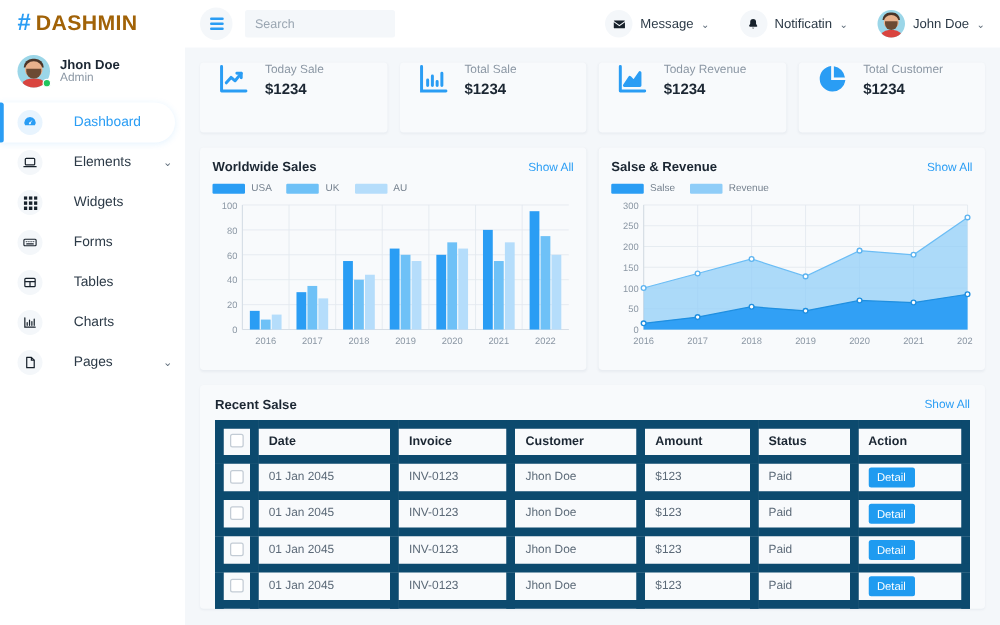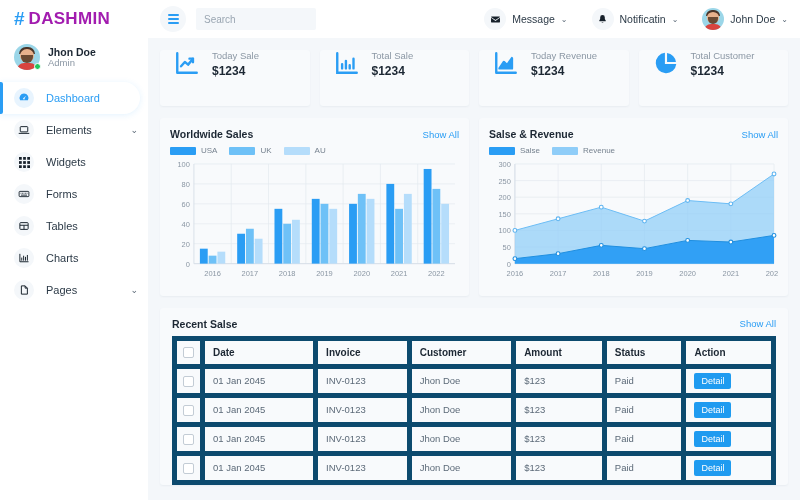--- a/index.html
+++ b/index.html
@@ -16,21 +16,21 @@
     width: 148px; height: 500px; flex: 0 0 148px;
     background: #ffffff;
     display: flex; flex-direction: column;
     overflow: hidden;
   }
   .brand {
     height: 38px; display: flex; align-items: center;
     padding-left: 14px; gap: 5px;
   }
   .brand-hash { color: #2a9df4; font-size: 19px; font-weight: bold; letter-spacing: -1px; }
-  .brand-text { color: #a21caf; font-size: 17px; font-weight: bold; letter-spacing: .3px; }
+  .brand-text { color: #a16207; font-size: 17px; font-weight: bold; letter-spacing: .3px; }
 
   .profile {
     display: flex; align-items: center; gap: 8px;
     padding: 6px 0 10px 14px;
   }
   .avatar-wrap { position: relative; width: 26px; height: 26px; flex:0 0 26px; }
   .avatar {
     width: 26px; height: 26px; border-radius: 50%;
     background: #9bd6e8; overflow: hidden; position: relative;
   }
@@ -42,21 +42,21 @@
     position:absolute; right:-1px; bottom:0px; width:7px; height:7px;
     border-radius:50%; background:#22c55e; border:1.5px solid #fff;
   }
   .profile-meta { line-height: 1.15; }
   .profile-name { font-size: 10.5px; font-weight: bold; color: #1c2733; }
   .profile-role { font-size: 9.5px; color: #8b97a4; }
 
   .nav { display:flex; flex-direction: column; gap: 0px; margin-top: 2px; }
   .nav-item {
     position: relative; height: 32px;
-    display: flex; align-items: center; gap: 12px;
+    display: flex; align-items: center; gap: 25px;
     padding-left: 14px; padding-right: 10px;
     font-size: 11px; color: #2c3a47; cursor: pointer;
   }
   .nav-item .nav-ico {
     width: 20px; height: 20px; flex:0 0 20px; border-radius: 50%;
     background: #f4f7fa; display:flex; align-items:center; justify-content:center;
     color: #17212b;
   }
   .nav-item .nav-ico svg { display:block; }
   .nav-label { flex: 1 1 auto; }
@@ -137,21 +137,21 @@
   .legend-swatch { width: 26px; height: 8px; border-radius:1px; }
   .legend-text { font-size: 8px; color:#76828f; }
 
   .chart-area { position: relative; }
   .chart-svg { display:block; width:100%; }
 
   
   .table-panel { margin-top: 12px; background:#f8fafc; border-radius:3px; box-shadow:0 1px 2px rgba(20,40,70,.05); padding: 10px 12px 0 12px; }
   table.rs { width:100%; border-collapse: collapse; }
   table.rs th, table.rs td {
-    border: 5px solid #0c4a6e; padding: 0 8px; height: 29px;
+    border: 7px solid #0c4a6e; padding: 0 8px; height: 29px;
     text-align:left; font-size: 9.5px; color:#5c6a78; vertical-align: middle;
   }
   table.rs th { font-size: 10px; font-weight: bold; color:#1c2733; height: 28px; }
   table.rs th.cb, table.rs td.cb { width: 28px; text-align:center; padding:0; }
   .chk {
     width: 11px; height: 11px; border: 1px solid #c3ccd5; border-radius: 2px;
     background:#fff; display:inline-block; vertical-align: middle; cursor:pointer;
   }
   .detail-btn {
     display:inline-block; background:#1f9bf0; color:#fff; font-size: 9px;

